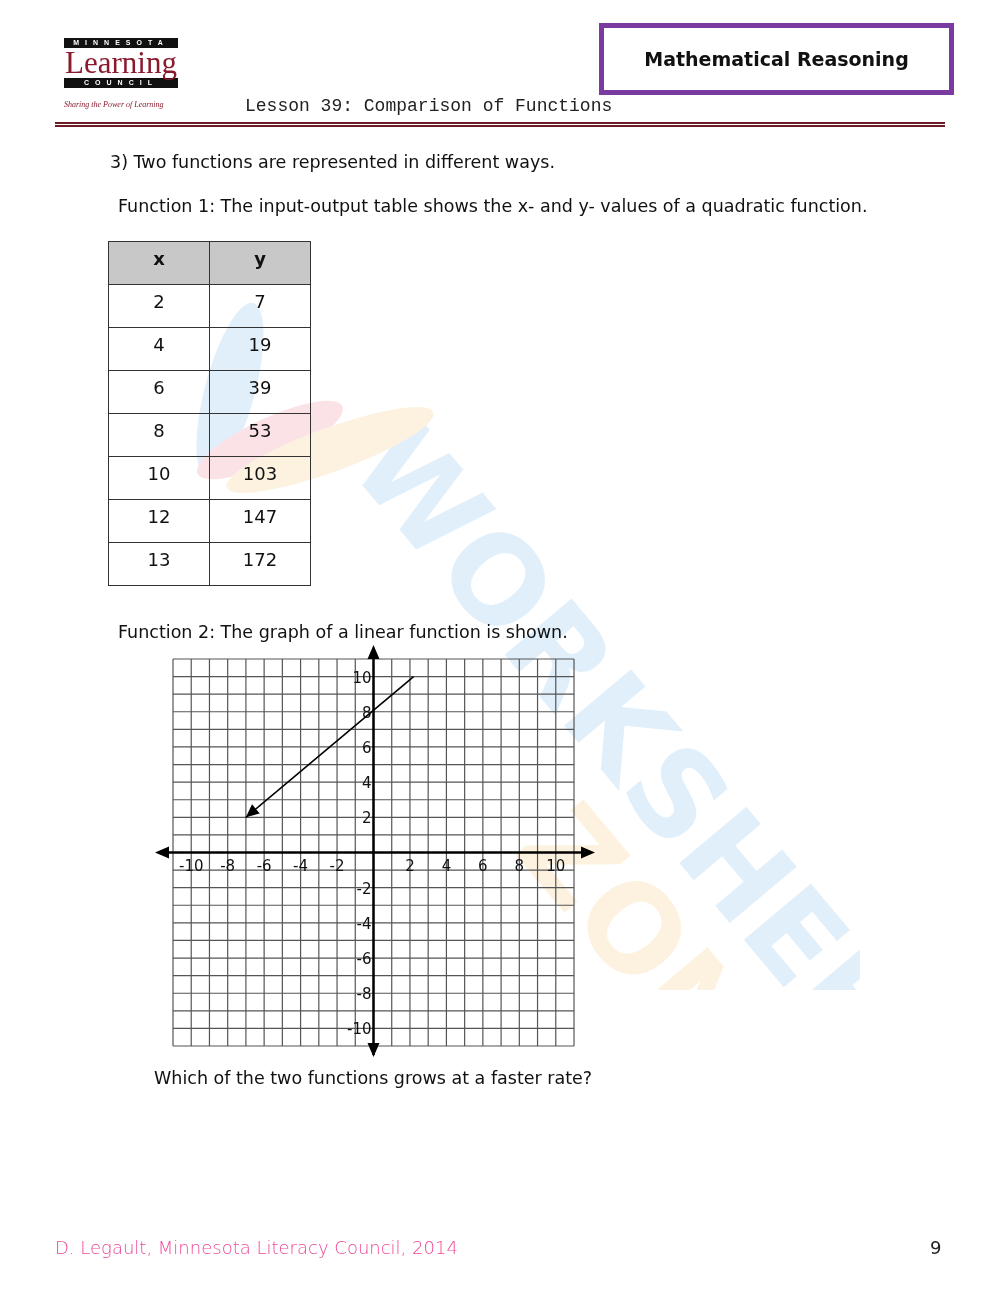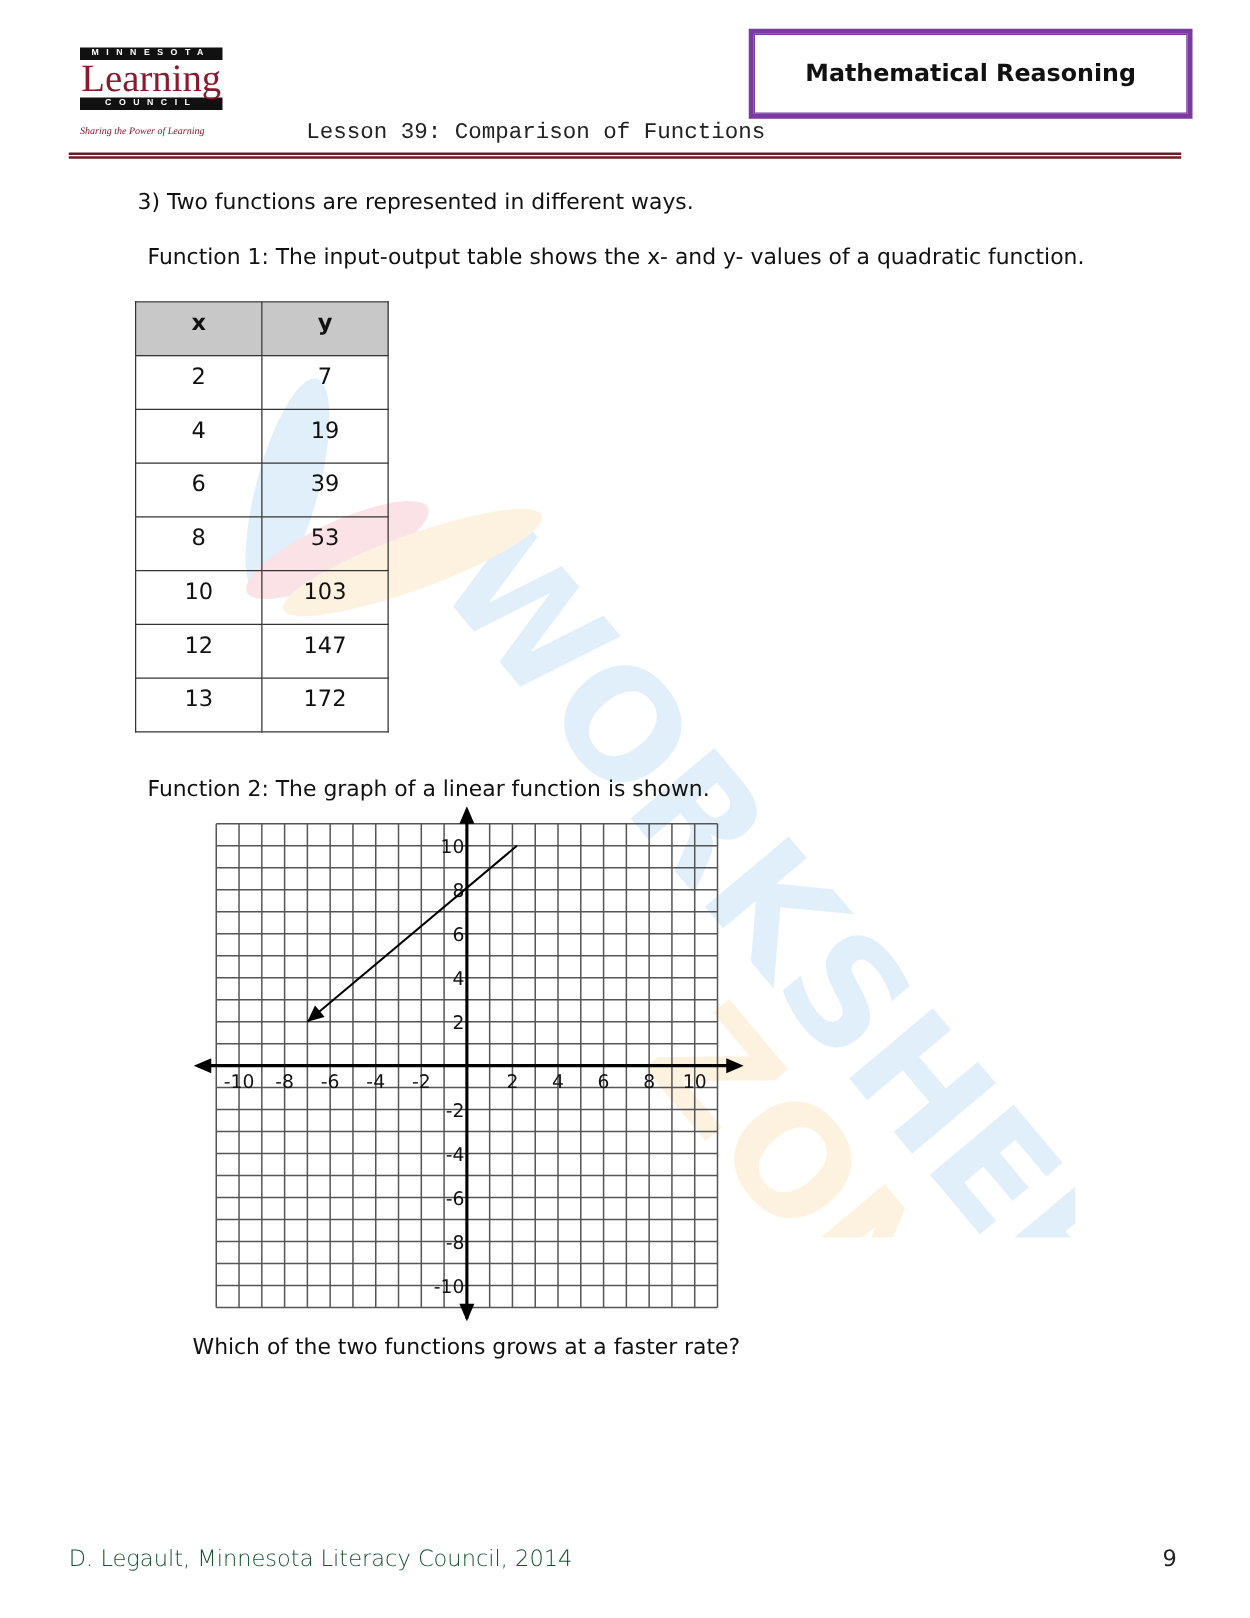--- a/index.html
+++ b/index.html
@@ -11,21 +11,21 @@
   .logo-tag { left:64px; top:100px; width:120px; font-family:"Liberation Serif", serif; font-style:italic; font-size:8px; color:#8a1a2e; }
   .lesson { left:245px; top:96px; font-size:18px; font-family:Liberation Mono, monospace; font-weight:300; color:#222; }
   .rule1 { left:55px; top:122px; width:890px; height:2px; background:#6b1c24; }
   .rule2 { left:55px; top:125px; width:890px; height:2px; background:#6b1c24; }
   .badge { left:599px; top:23px; width:355px; height:72px; background:#7b3aa0; box-sizing:border-box; padding:4px; }
   .badge-inner { width:100%; height:100%; background:#fff; border:1px solid #7b3aa0; box-sizing:border-box; display:flex; align-items:center; justify-content:center; font-weight:bold; font-size:19px; font-family:"DejaVu Sans", sans-serif; }
   .text { font-family:"DejaVu Sans", sans-serif; font-size:17.5px; color:#111; }
   table.io { position:absolute; left:108px; top:241px; border-collapse:collapse; font-family:"DejaVu Sans", sans-serif; font-size:18px; }
   table.io th, table.io td { border:1.5px solid #333; width:101px; height:43px; text-align:center; vertical-align:top; padding-top:6px; box-sizing:border-box; }
   table.io th { background:#c8c8c8; font-weight:bold; }
-  .footer { left:55px; top:1237px; font-size:18px; color:#14532d; font-weight:300; }
+  .footer { left:55px; top:1237px; font-size:18px; color:#ec4899; font-weight:300; }
   .pagenum { left:930px; top:1237px; font-size:18px; color:#222; }
   .watermark { left:160px; top:270px; width:700px; height:720px; pointer-events:none; opacity:0.16; }
   svg text { font-family:"DejaVu Sans", sans-serif; }
 </style>
 </head>
 <body>
 
 <svg class="abs watermark" viewBox="0 0 700 720">
   <g transform="rotate(50 350 360)">
     <text x="120" y="380" font-size="120" font-weight="bold" fill="#4aa3e8">WORKSHEET</text>

